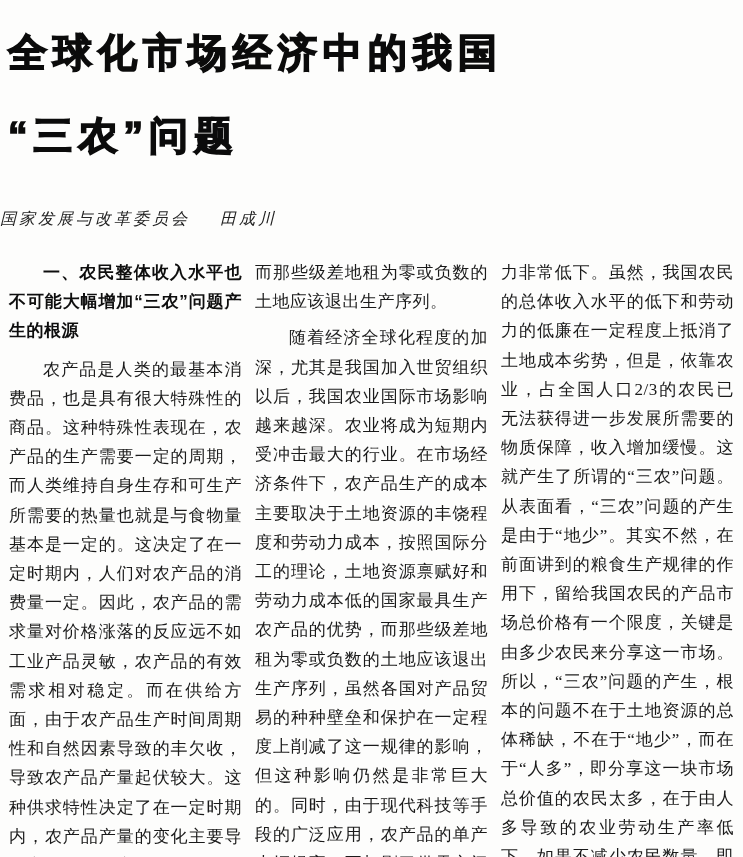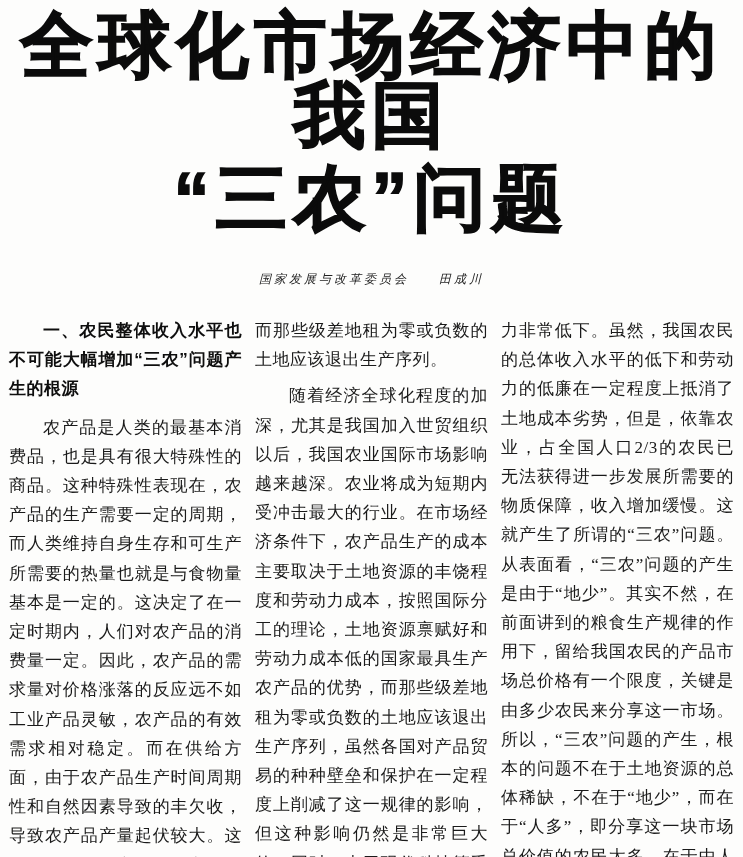--- a/index.html
+++ b/index.html
@@ -15,37 +15,36 @@
     background: #fdfdfc;
     color: #161616;
     overflow: hidden;
     font-family: "Liberation Serif", serif;
     box-sizing: border-box;
   }
   .title-block {
     padding-top: 10px;
   }
   .title {
-    margin: 0;
-    text-align: center;
+    margin: 8px;
+    text-align: left;
     font-family: "Liberation Sans", sans-serif;
     font-weight: 900;
-    font-size: 72px;
+    font-size: 39px;
     line-height: 70px;
     letter-spacing: 6px;
     color: #0b0b0b;
     -webkit-text-stroke: 1.5px #0b0b0b;
   }
   .title.second {
     margin-top: 13px;
   }
   .byline {
     margin-top: 38px;
-    text-align: center;
-    font-size: 12px;
+    font-size: 16px;
     font-style: italic;
     letter-spacing: 3px;
     color: #222;
   }
   .byline .aff {
     margin-right: 30px;
   }
   .columns {
     display: flex;
     gap: 13px;

